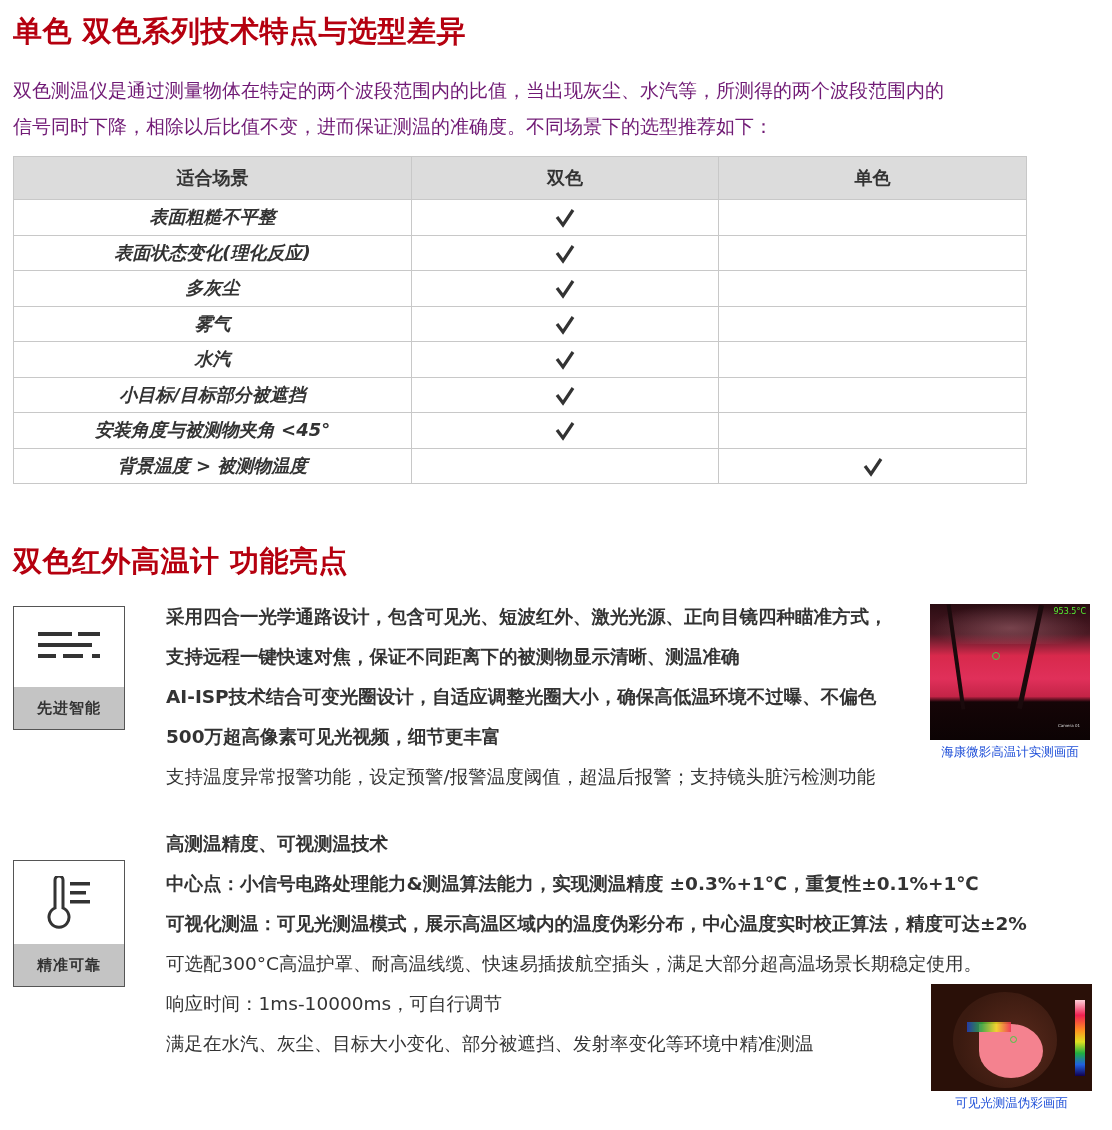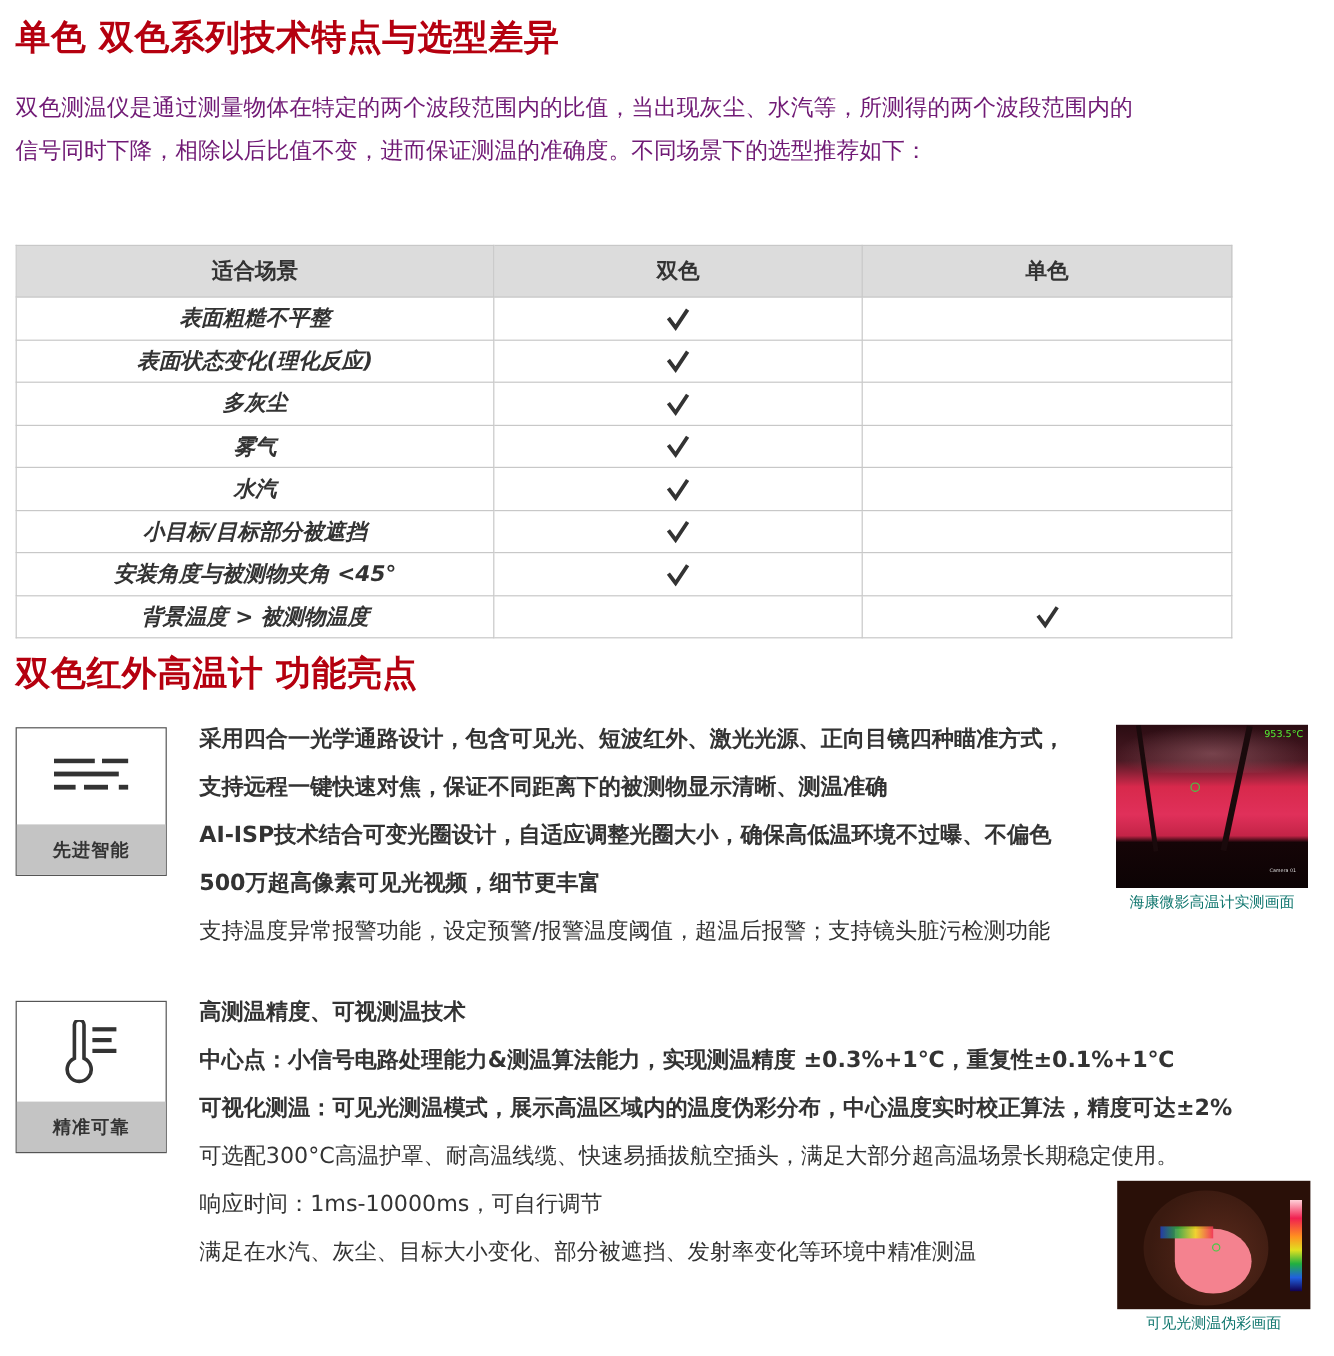--- a/index.html
+++ b/index.html
@@ -1,35 +1,35 @@
 <!DOCTYPE html>
 <html><head>
 <meta charset="utf-8">
 <style>
   html, body { margin:0; padding:0; background:#ffffff; }
   body { width:1112px; height:1130px; position:relative; overflow:hidden;
          font-family:"DejaVu Sans","Liberation Sans",sans-serif; color:#333333; }
   .h1 { position:absolute; left:13px; font-size:29px; font-weight:bold; color:#b5000f; letter-spacing:0.5px; white-space:nowrap; }
   .para { position:absolute; left:13px; top:72px; width:1020px; font-size:19px; line-height:36px; color:#701a75; }
   .para div { white-space:nowrap; }
-  table.cmp { position:absolute; left:13px; top:156px; width:1013px; border-collapse:collapse; table-layout:fixed;margin-top:48px; }
+  table.cmp { position:absolute; left:13px; top:156px; width:1013px; border-collapse:collapse; table-layout:fixed; }
   table.cmp th, table.cmp td { border:1px solid #c8c8c8; text-align:center; font-size:18px; color:#333; padding:0; }
   table.cmp th { background:#dcdcdc; height:42px; font-weight:bold; }
   table.cmp td { height:34.5px; font-weight:bold;font-style:italic; }
   .chk { display:inline-block; width:20px; height:20px; vertical-align:middle; }
   .feature { position:absolute; left:13px; }
-  .ibox { width:126px; height:124px; border:1px solid #555; box-sizing:border-box; position:relative; background:#fff; }
+  .ibox { width:112px; height:124px; border:1px solid #555; box-sizing:border-box; position:relative; background:#fff; }
   .ibox .ic { position:absolute; left:0; right:0; top:0; height:80px; display:flex; align-items:center; justify-content:center; }
   .ibox .lbl { position:absolute; left:0; right:0; bottom:0; height:42px; background:#c4c4c4; font-size:15px; font-weight:bold; color:#333; display:flex; align-items:center; justify-content:center; letter-spacing:1px; }
   .lines { position:absolute; left:151px; font-size:18.5px; line-height:40px; color:#333; }
   .lines div { white-space:nowrap;margin-left:15px; }
   .lines .b { font-weight:bold; }
   .photo { position:absolute; }
   .photo .img { position:relative; overflow:hidden; }
-  .photo .cap { font-size:12.5px; color:#0f766e; text-align:center; margin-top:4px; white-space:nowrap; }
+  .photo .cap { font-size:12.5px; color:#1d4ed8; text-align:center; margin-top:4px; white-space:nowrap; }
 </style>
 </head>
 <body>
 
 <div class="h1" style="top:12px;">单色 双色系列技术特点与选型差异</div>
 
 <div class="para">
   <div>双色测温仪是通过测量物体在特定的两个波段范围内的比值，当出现灰尘、水汽等，所测得的两个波段范围内的</div>
   <div>信号同时下降，相除以后比值不变，进而保证测温的准确度。不同场景下的选型推荐如下：</div>
 </div>
@@ -136,21 +136,21 @@
     <div style="position:absolute;left:0;top:0;width:160px;height:40px;background:radial-gradient(ellipse at 50% 60%,rgba(180,120,130,0.45),rgba(0,0,0,0) 70%);"></div>
     <div style="position:absolute;left:24px;top:0;width:4px;height:106px;background:#1a0a0c;transform:rotate(-8deg);"></div>
     <div style="position:absolute;left:98px;top:0;width:5px;height:106px;background:#1a0a0c;transform:rotate(12deg);"></div>
     <div style="position:absolute;left:62px;top:48px;width:6px;height:6px;border:1px solid #44cc44;border-radius:50%;"></div>
     <div style="position:absolute;right:4px;top:3px;font-size:8px;color:#55ee33;font-family:'DejaVu Sans',sans-serif;">953.5°C</div>
     <div style="position:absolute;right:10px;bottom:12px;font-size:4px;color:#ddd;">Camera 01</div>
   </div>
   <div class="cap">海康微影高温计实测画面</div>
 </div>
 
-<div class="feature" style="top:834px;border-radius:18px;">
+<div class="feature" style="top:860px;border-radius:18px;">
   <div class="ibox" style="height:127px;">
     <div class="ic" style="height:84px;">
       <svg width="48" height="54" viewBox="0 0 48 54">
         <path d="M10 4 a4 4 0 0 1 8 0 V32 a10 10 0 1 1 -8 0 Z" fill="none" stroke="#333" stroke-width="3"></path>
         <rect x="25" y="6" width="20" height="3.5" fill="#333"></rect>
         <rect x="25" y="15" width="16" height="3.5" fill="#333"></rect>
         <rect x="25" y="24" width="20" height="3.5" fill="#333"></rect>
       </svg>
     </div>
     <div class="lbl">精准可靠</div>

